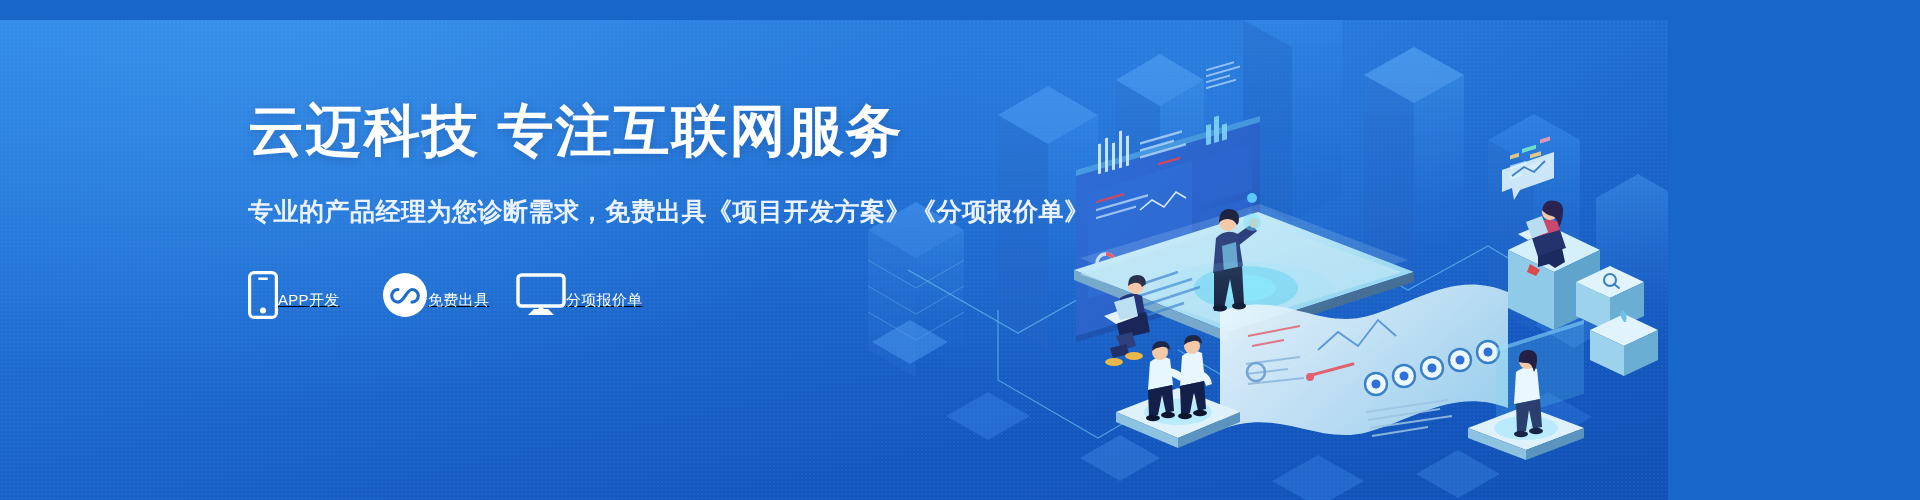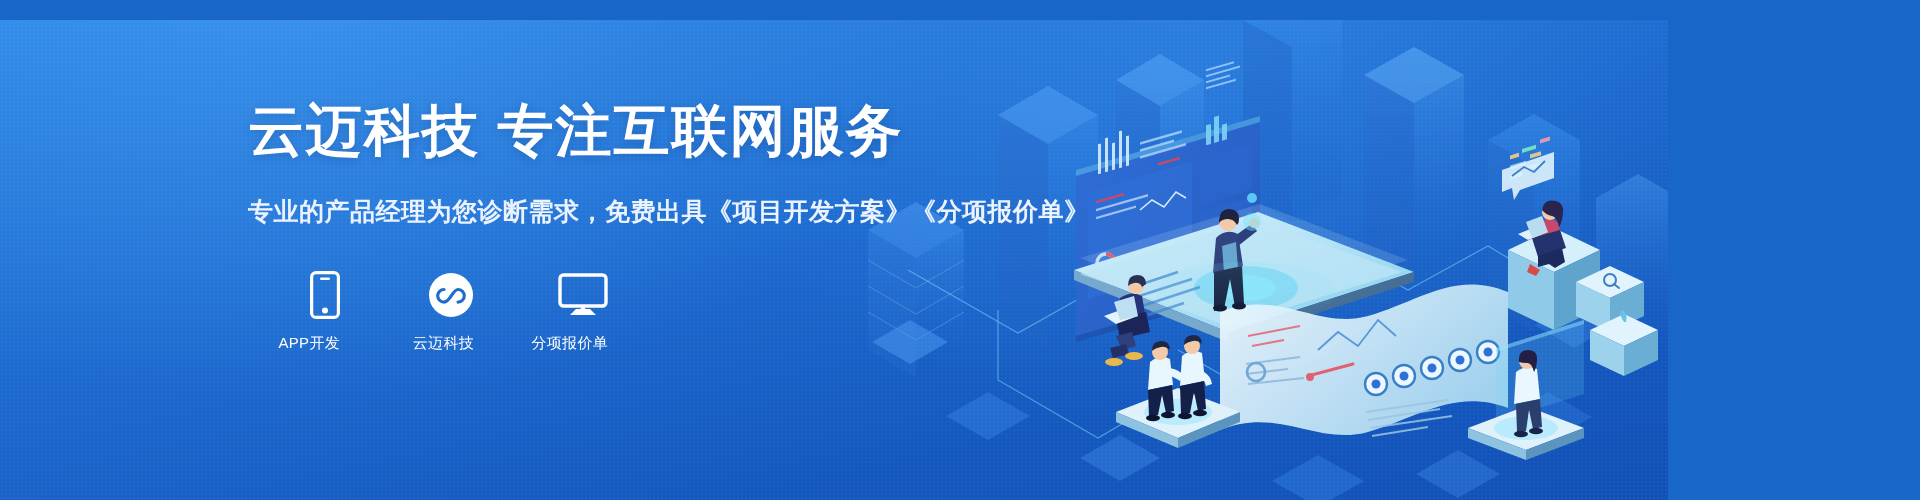--- a/index.html
+++ b/index.html
@@ -60,23 +60,23 @@
 
   
   .services {
     margin-top:34px;
     display:flex;
     align-items:flex-start;
     gap:42px;
   }
   .service {
     display:flex;
-    flex-direction:column;
-    align-items:flex-end;
+    align-items:center;
     width:92px;
+    text-decoration:underline;
   }
   .svc-icon {
     height:56px;
     display:flex;
     align-items:center;
     justify-content:center;
   }
   .svc-icon svg { display:block; }
   .svc-label {
     margin-top:11px;
@@ -456,21 +456,21 @@
         <div class="svc-label">APP开发</div>
       </div>
 
       <div class="service">
         <div class="svc-icon">
           <svg width="46" height="46" viewBox="0 0 46 46">
             <circle cx="23" cy="23" r="22" fill="#ffffff"></circle>
             <path d="M16 17.5 a6.3 6.3 0 1 0 0 12.6 c6.3 0 8.6 -12.6 14 -12.6 a6.3 6.3 0 1 1 0 12.6" fill="none" stroke="#1c6ccd" stroke-width="3.1" stroke-linecap="round"></path>
           </svg>
         </div>
-        <div class="svc-label">云迈科技</div>
+        <div class="svc-label">免费出具</div>
       </div>
 
 
       <div class="service">
         <div class="svc-icon">
           <svg width="50" height="44" viewBox="0 0 50 44">
             <rect x="2" y="2" width="46" height="31" rx="3.5" fill="none" stroke="#ffffff" stroke-width="3.4"></rect>
             <path d="M18 36 L32 36 L38 42 L12 42 Z" fill="#ffffff"></path>
             <circle cx="25" cy="36.5" r="2.6" fill="#ffffff"></circle>
           </svg>

